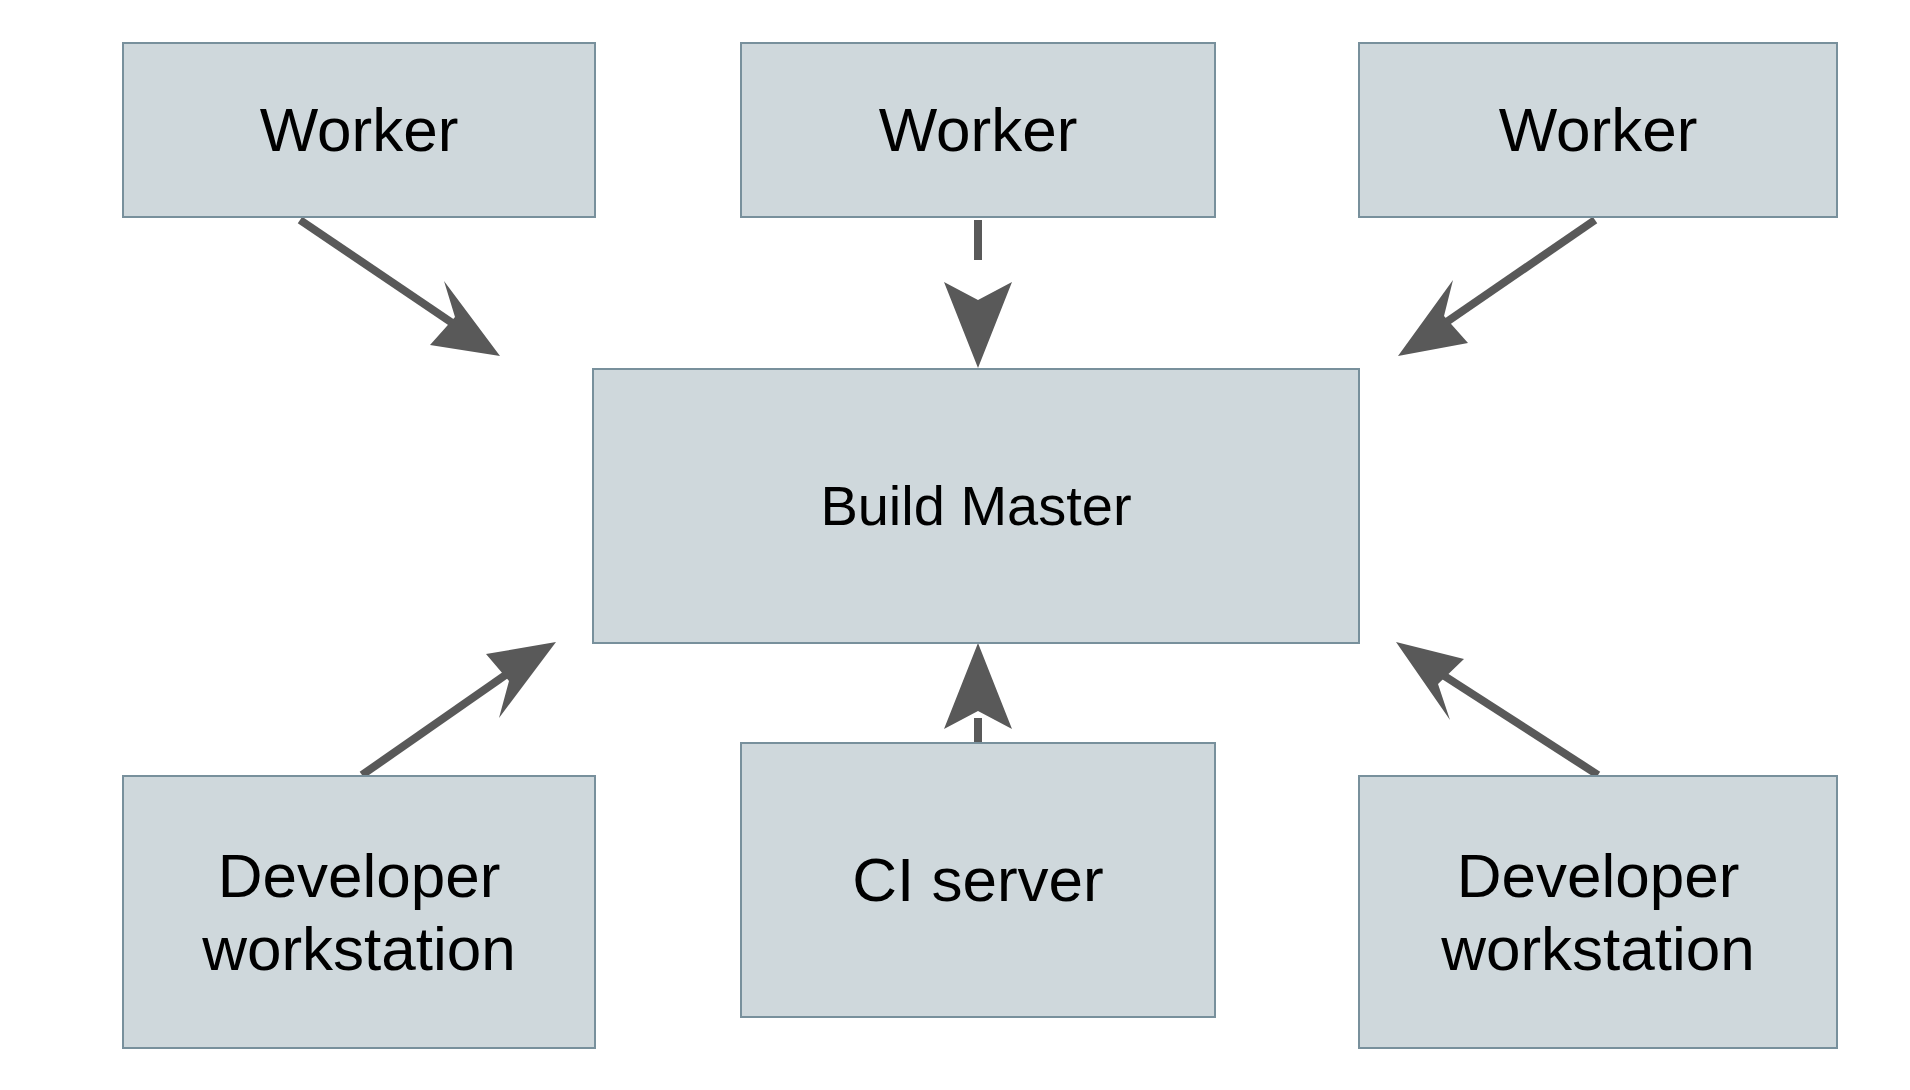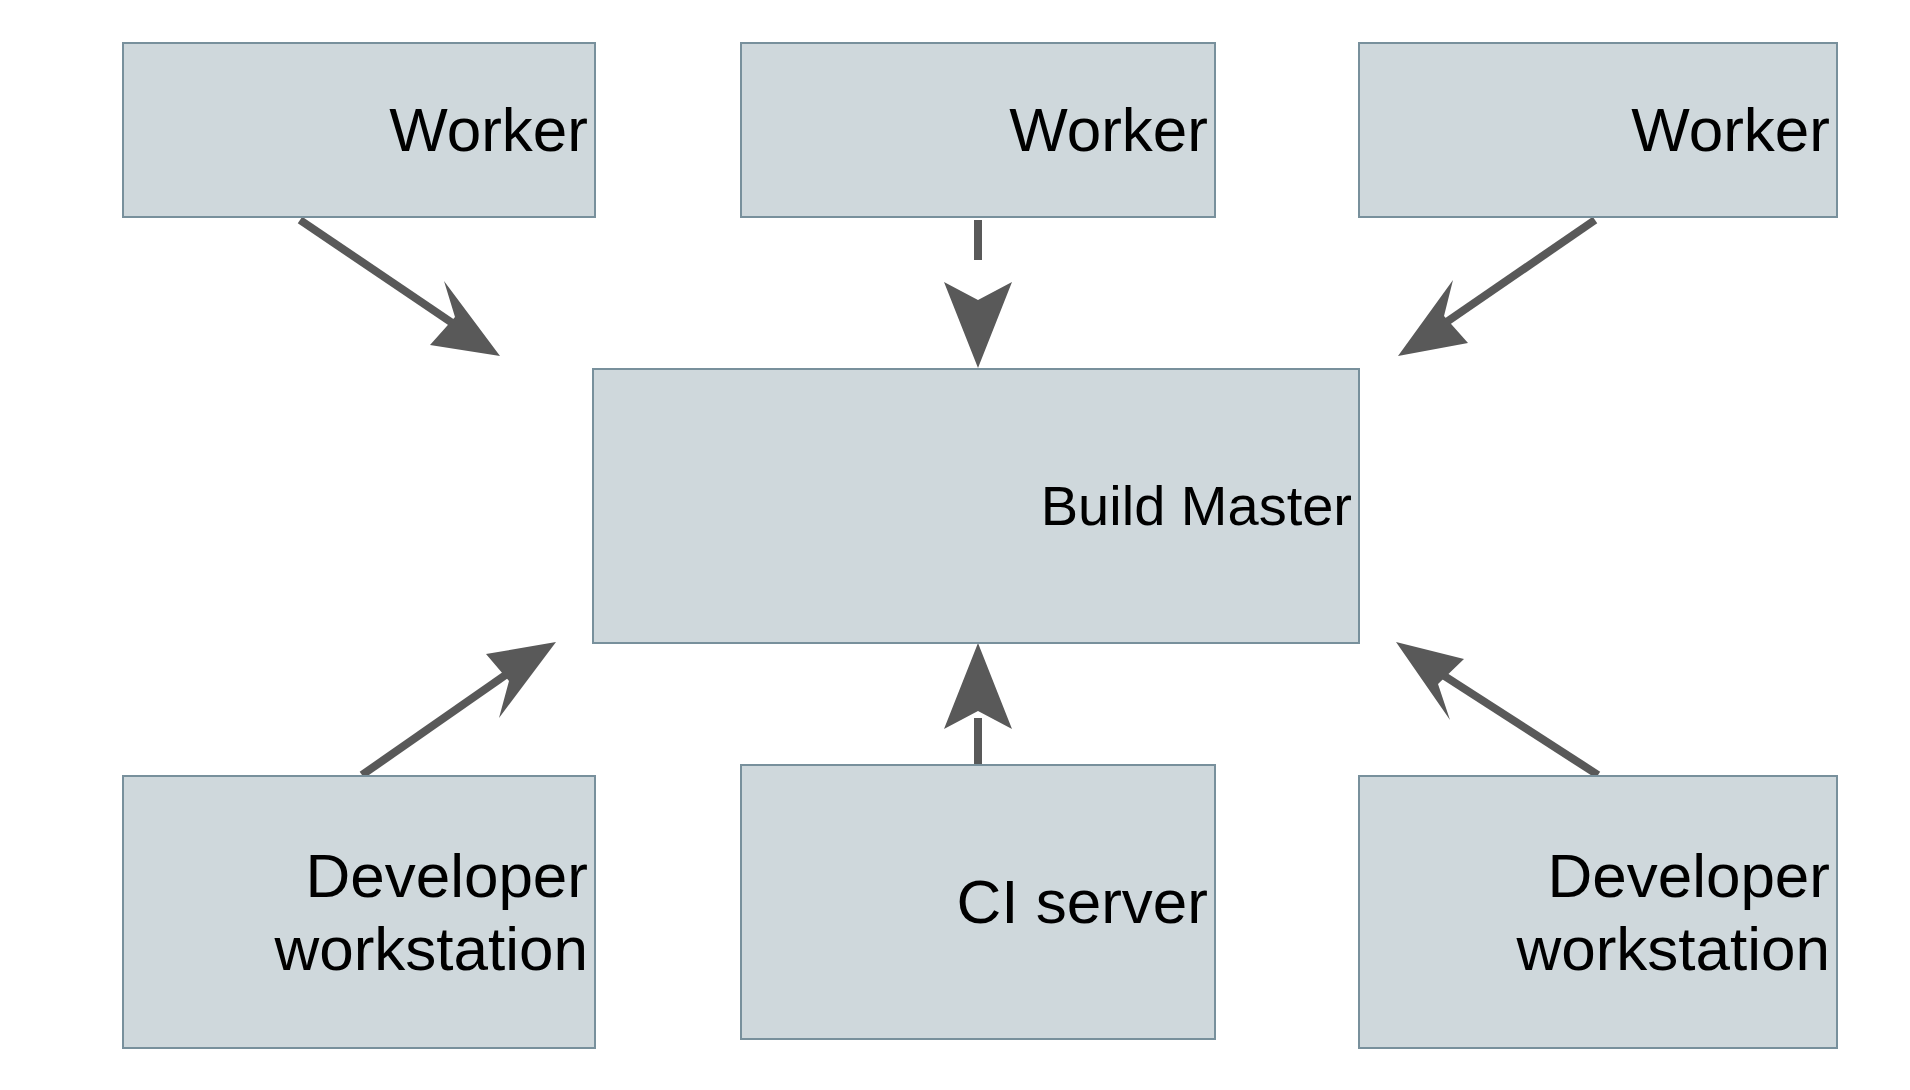--- a/index.html
+++ b/index.html
@@ -29,30 +29,29 @@
     line-height: 1.18;
     white-space: pre-line;
     z-index: 2;
     -webkit-font-smoothing: antialiased;
   }
   .node-label {
     display: block;
     width: 100%;
     padding: 0 6px;
     box-sizing: border-box;
-    text-align: right;
   }
 
   
   #node-worker-1      { left: 122px;  top: 42px;   width: 474px; height: 176px; font-size: 62px; }
   #node-worker-2      { left: 740px;  top: 42px;   width: 476px; height: 176px; font-size: 62px; }
   #node-worker-3      { left: 1358px; top: 42px;   width: 480px; height: 176px; font-size: 62px; }
   #node-build-master  { left: 592px;  top: 368px;  width: 768px; height: 276px; font-size: 56px; }
   #node-dev-left      { left: 122px;  top: 775px;  width: 474px; height: 274px; font-size: 62px; }
-  #node-ci-server     { left: 740px;  top: 764px;  width: 476px; height: 276px; font-size: 62px; }
+  #node-ci-server     { left: 740px;  top: 742px;  width: 476px; height: 276px; font-size: 62px; }
   #node-dev-right     { left: 1358px; top: 775px;  width: 480px; height: 274px; font-size: 62px; }
 
   #edges {
     position: absolute;
     left: 0;
     top: 0;
     width: 1910px;
     height: 1090px;
     z-index: 1;
     pointer-events: none;

